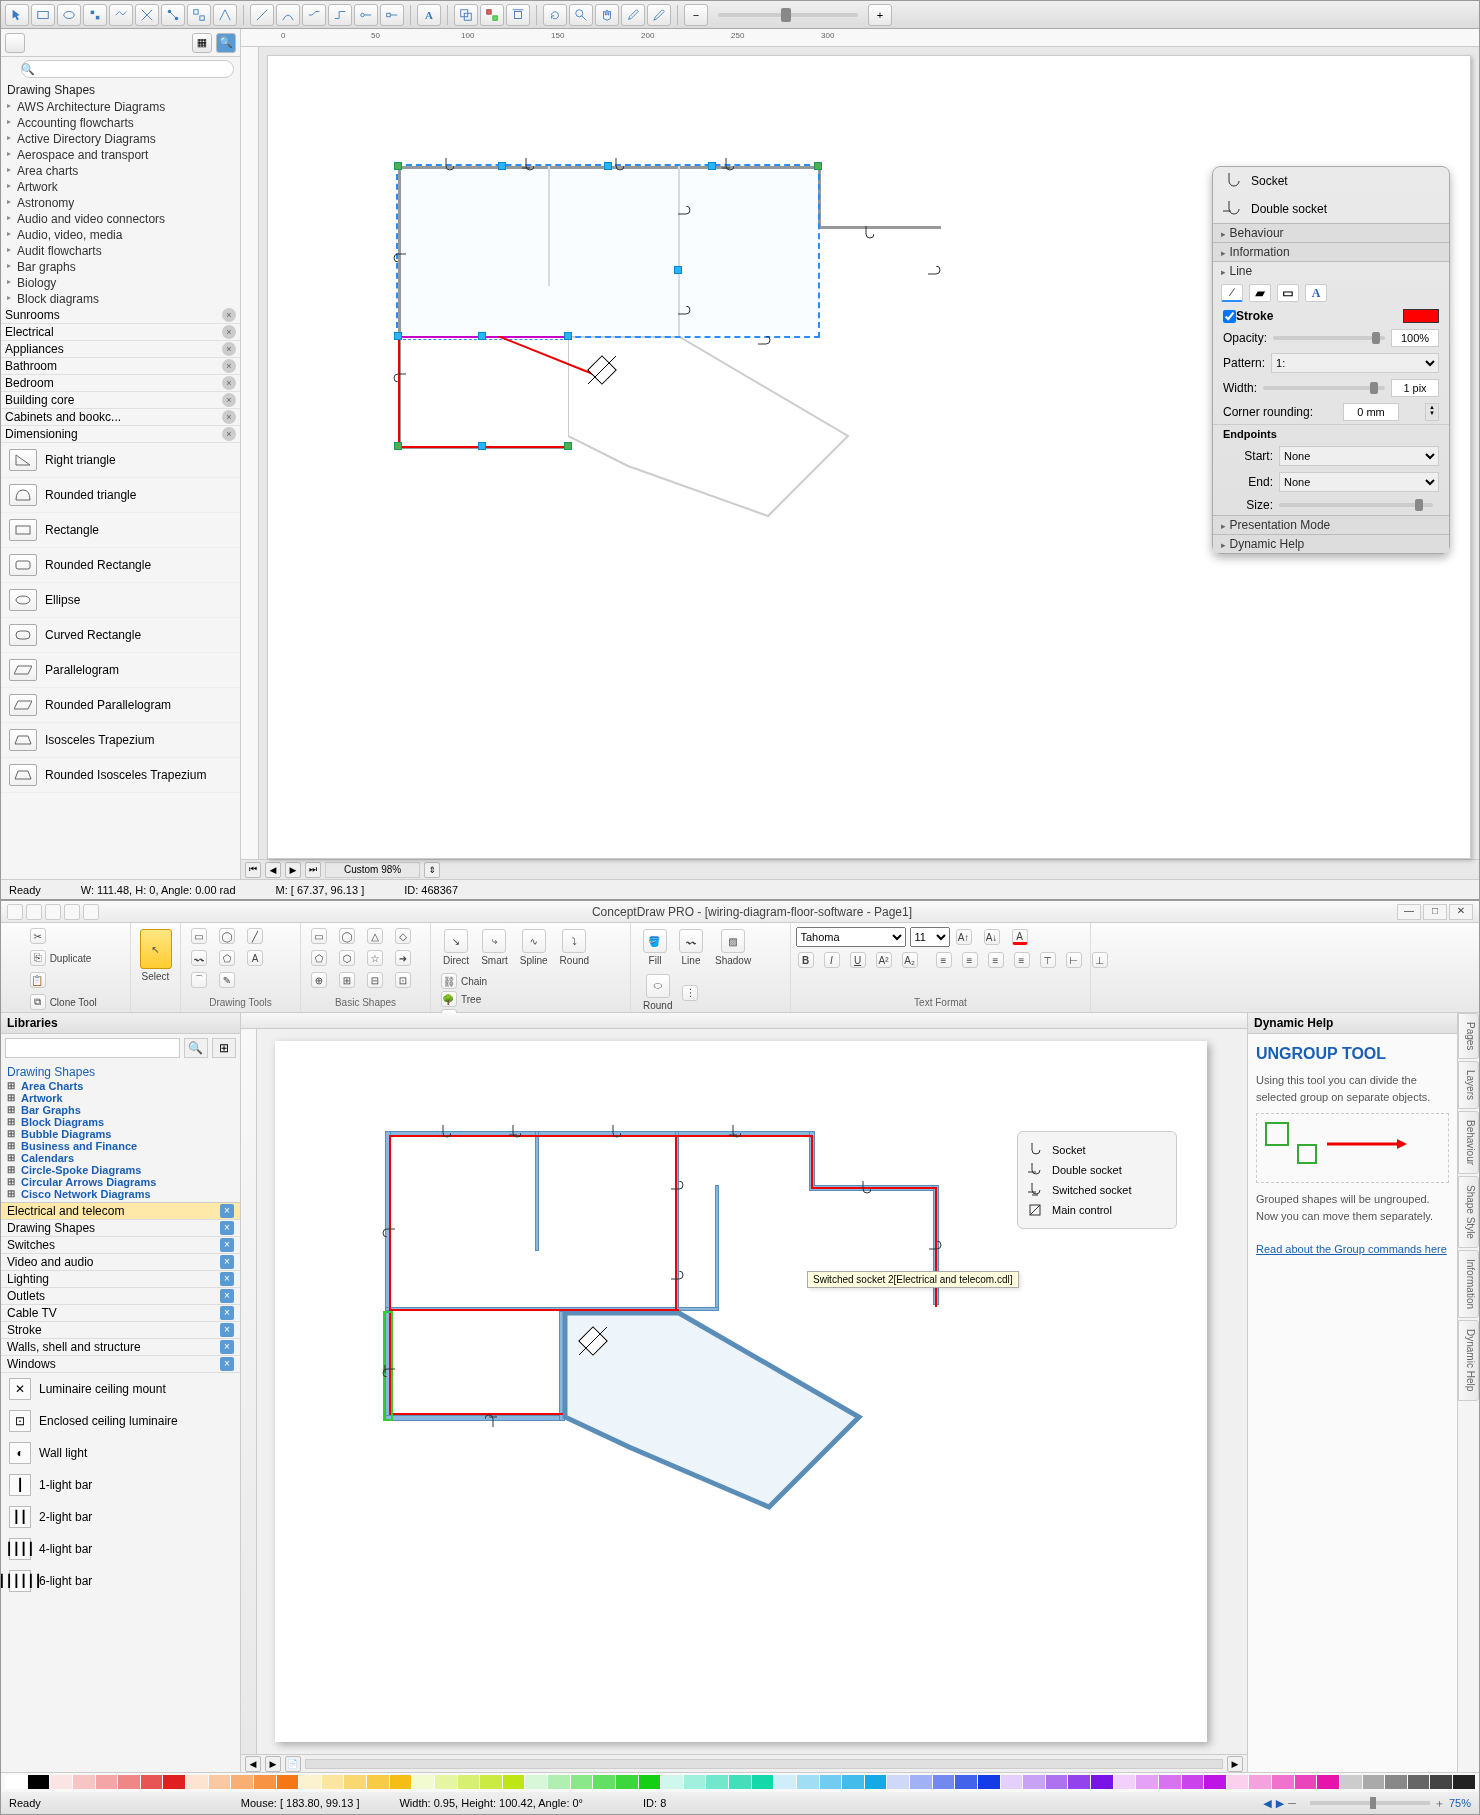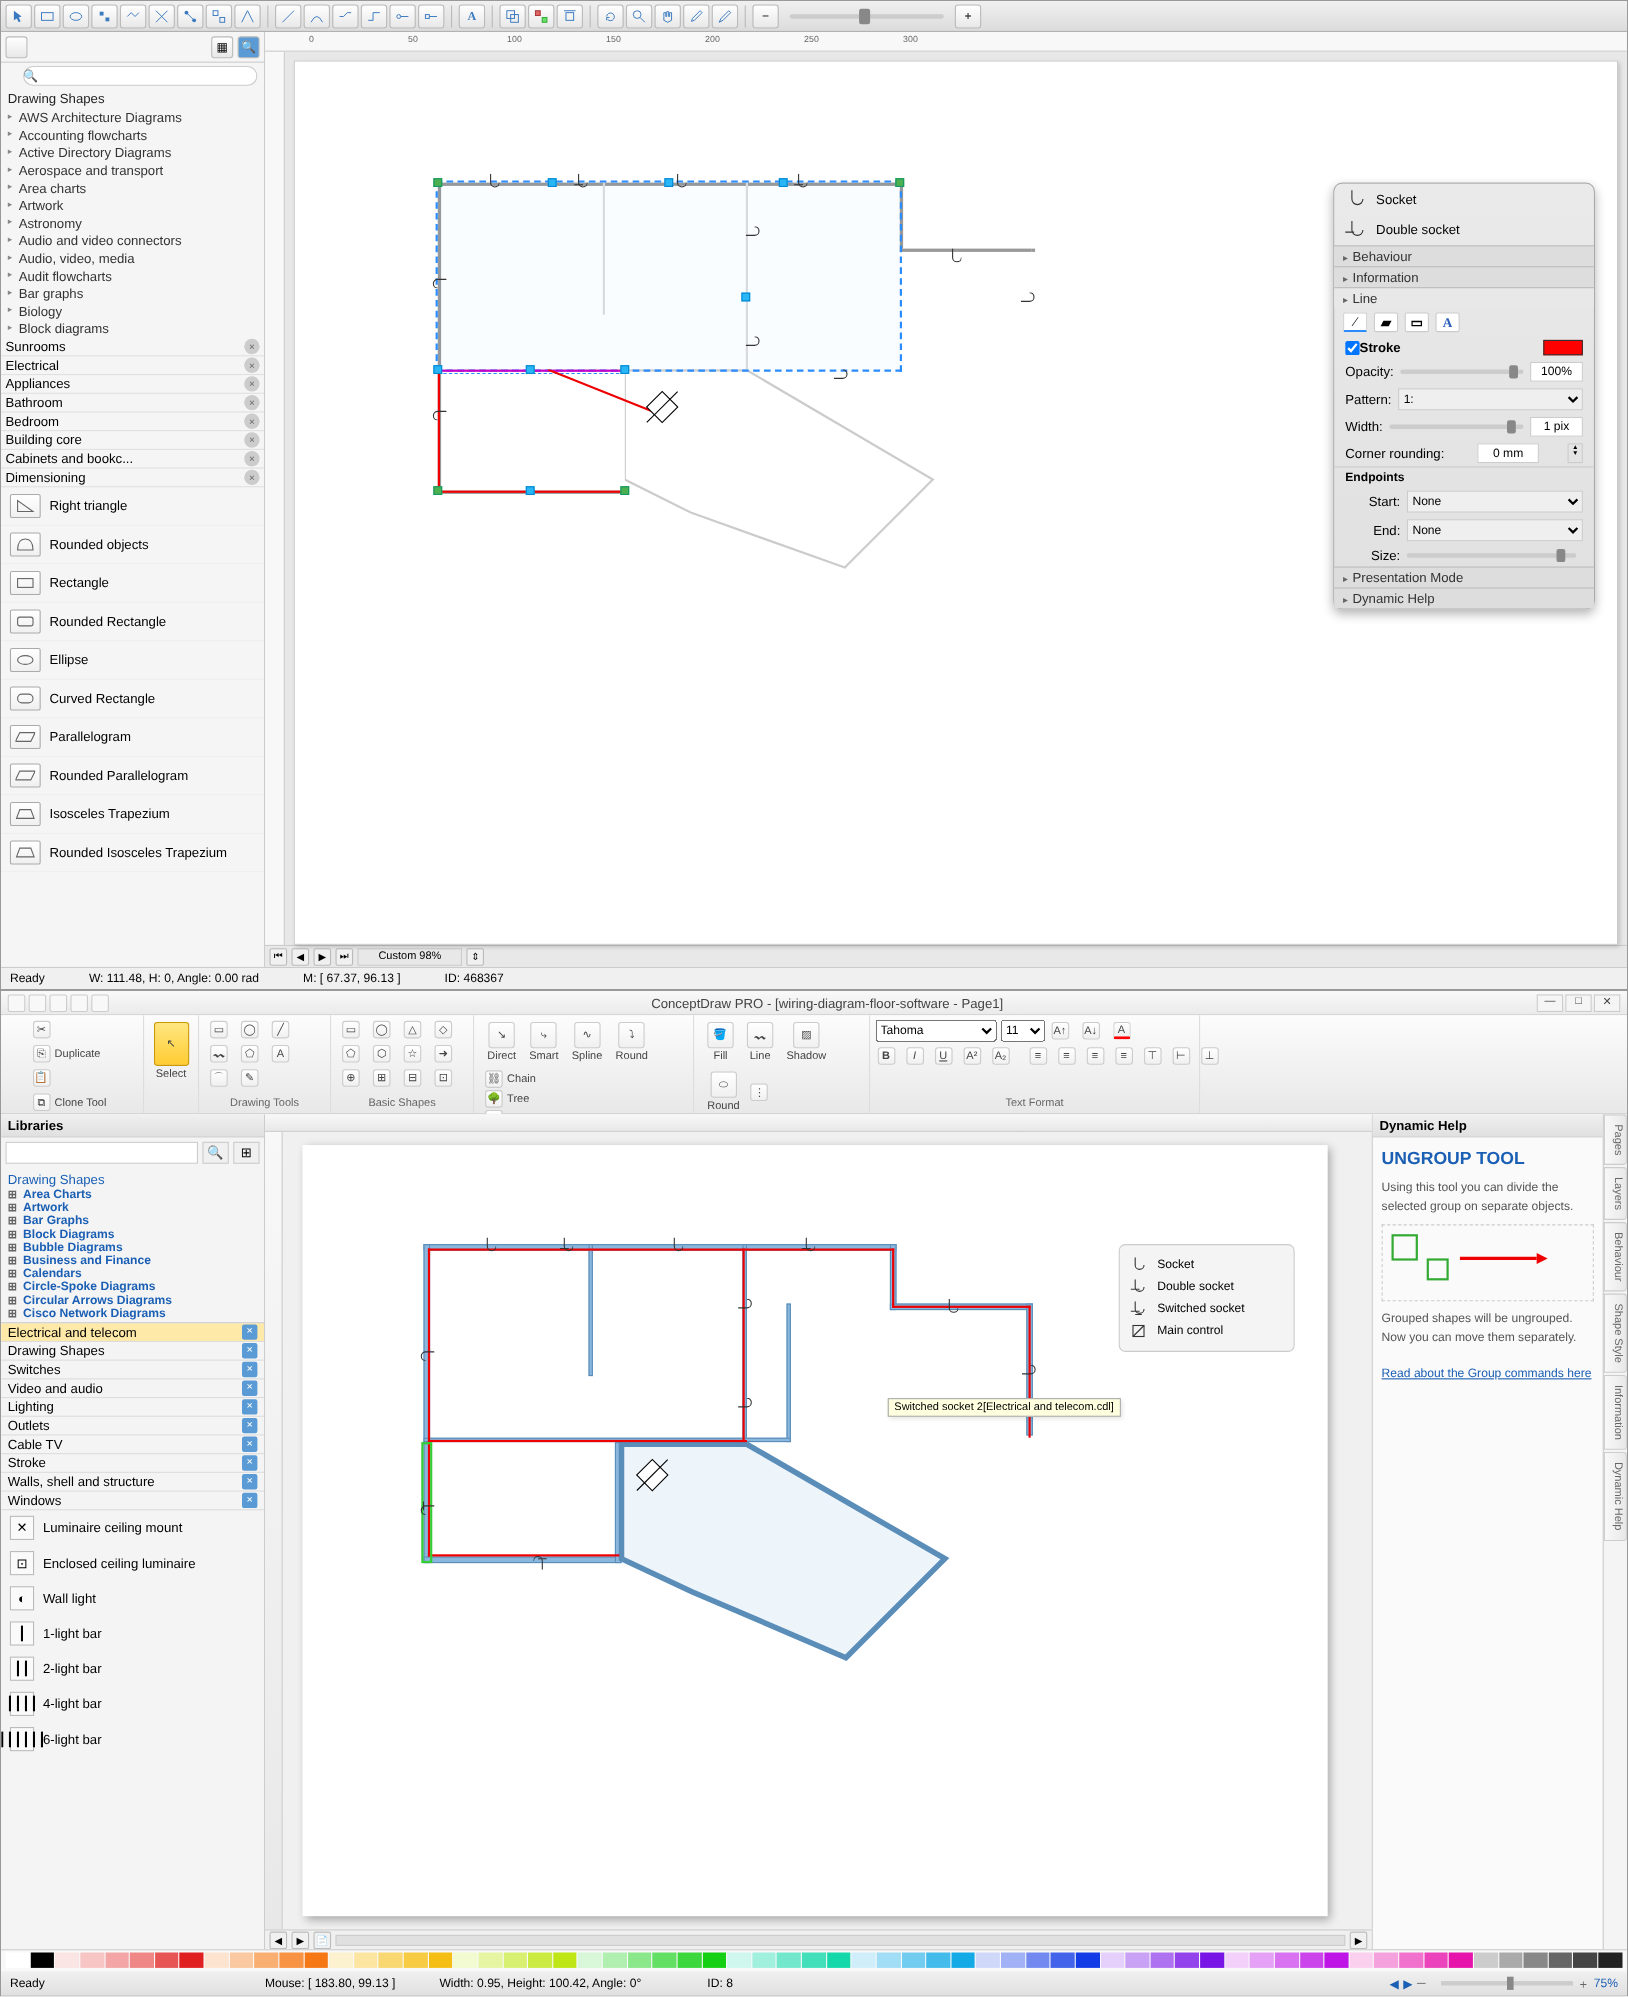--- a/index.html
+++ b/index.html
@@ -352,21 +352,21 @@
               </svg>
             </div>
             <span>Right triangle</span>
           </div>
           <div class="shape-row">
             <div class="sbox">
               <svg viewBox="0 0 18 14" fill="none" stroke="#666">
                 <path d="M2 12Q2 2 9 2 16 2 16 12z"></path>
               </svg>
             </div>
-            <span>Rounded objects</span>
+            <span>Rounded triangle</span>
           </div>
           <div class="shape-row">
             <div class="sbox">
               <svg viewBox="0 0 18 14" fill="none" stroke="#666">
                 <rect x="2" y="3" width="14" height="8"></rect>
               </svg>
             </div>
             <span>Rectangle</span>
           </div>
           <div class="shape-row">

